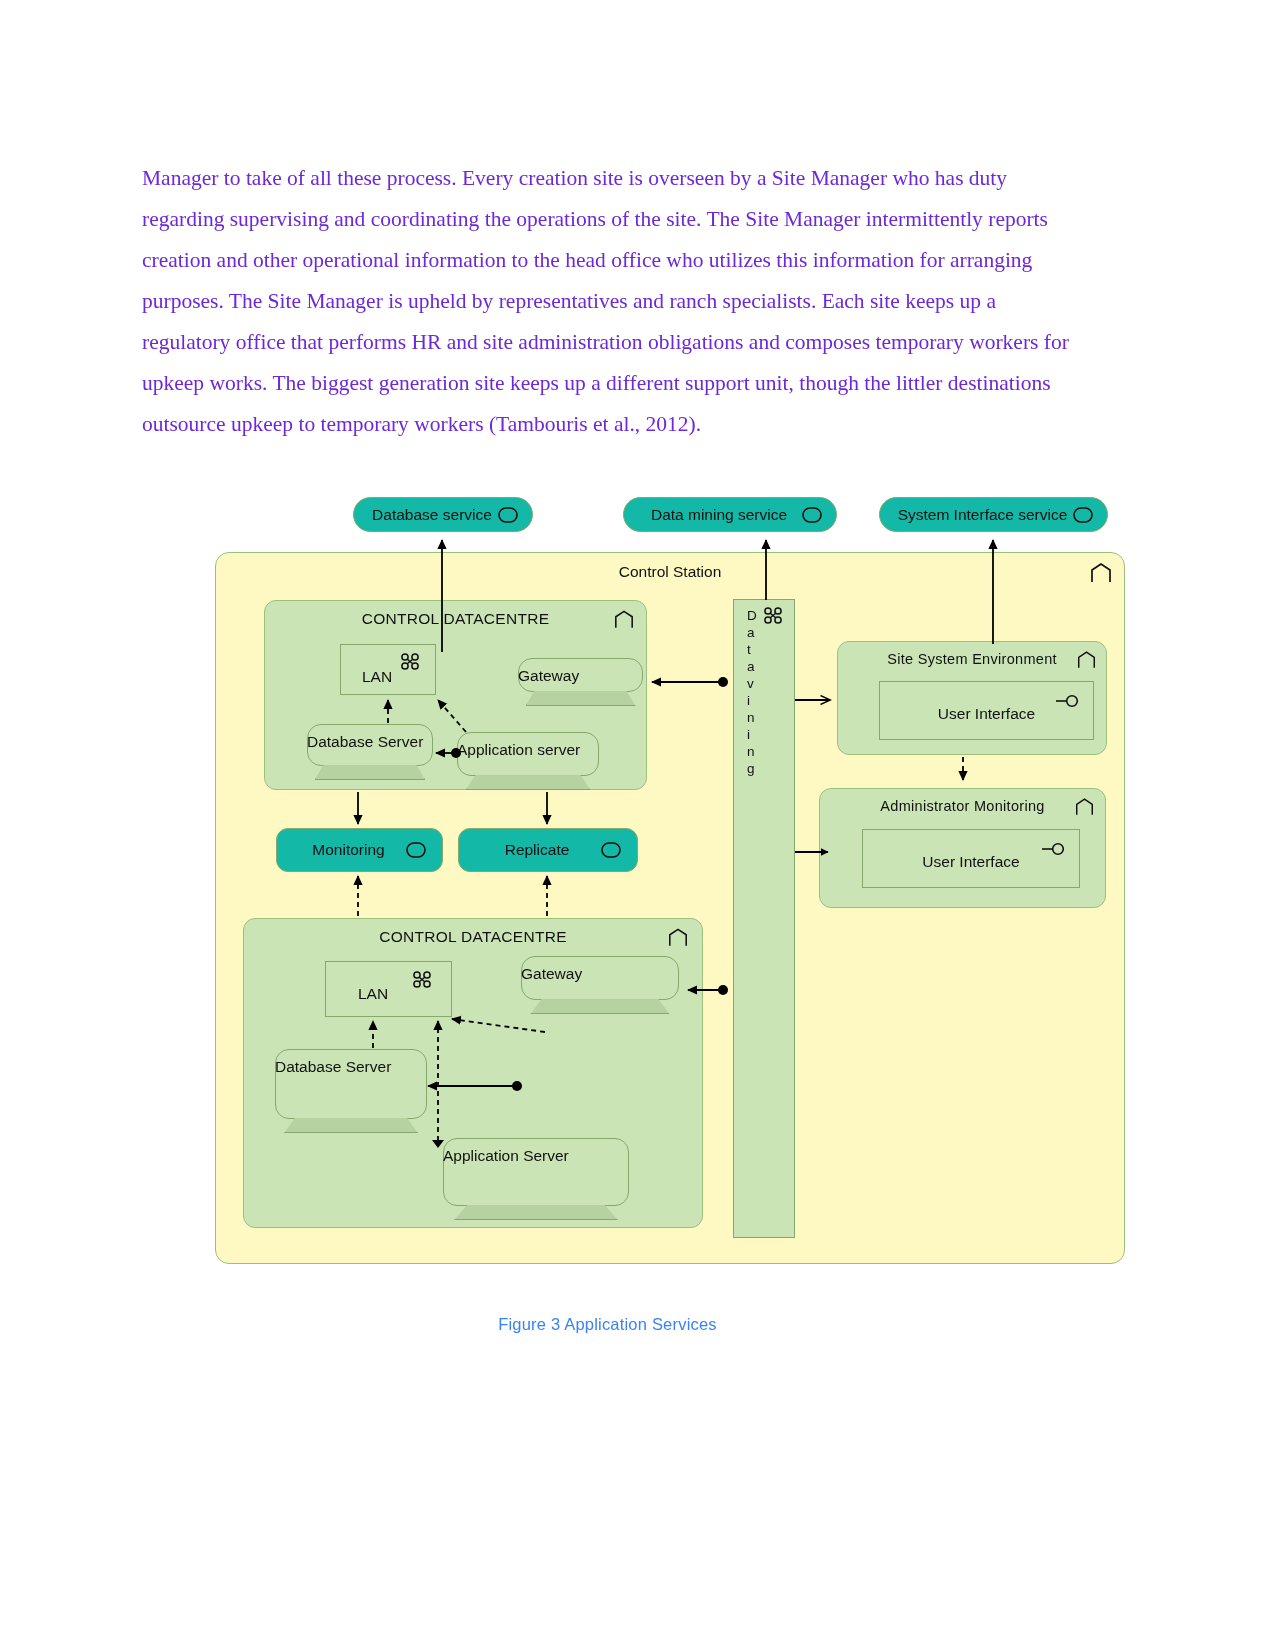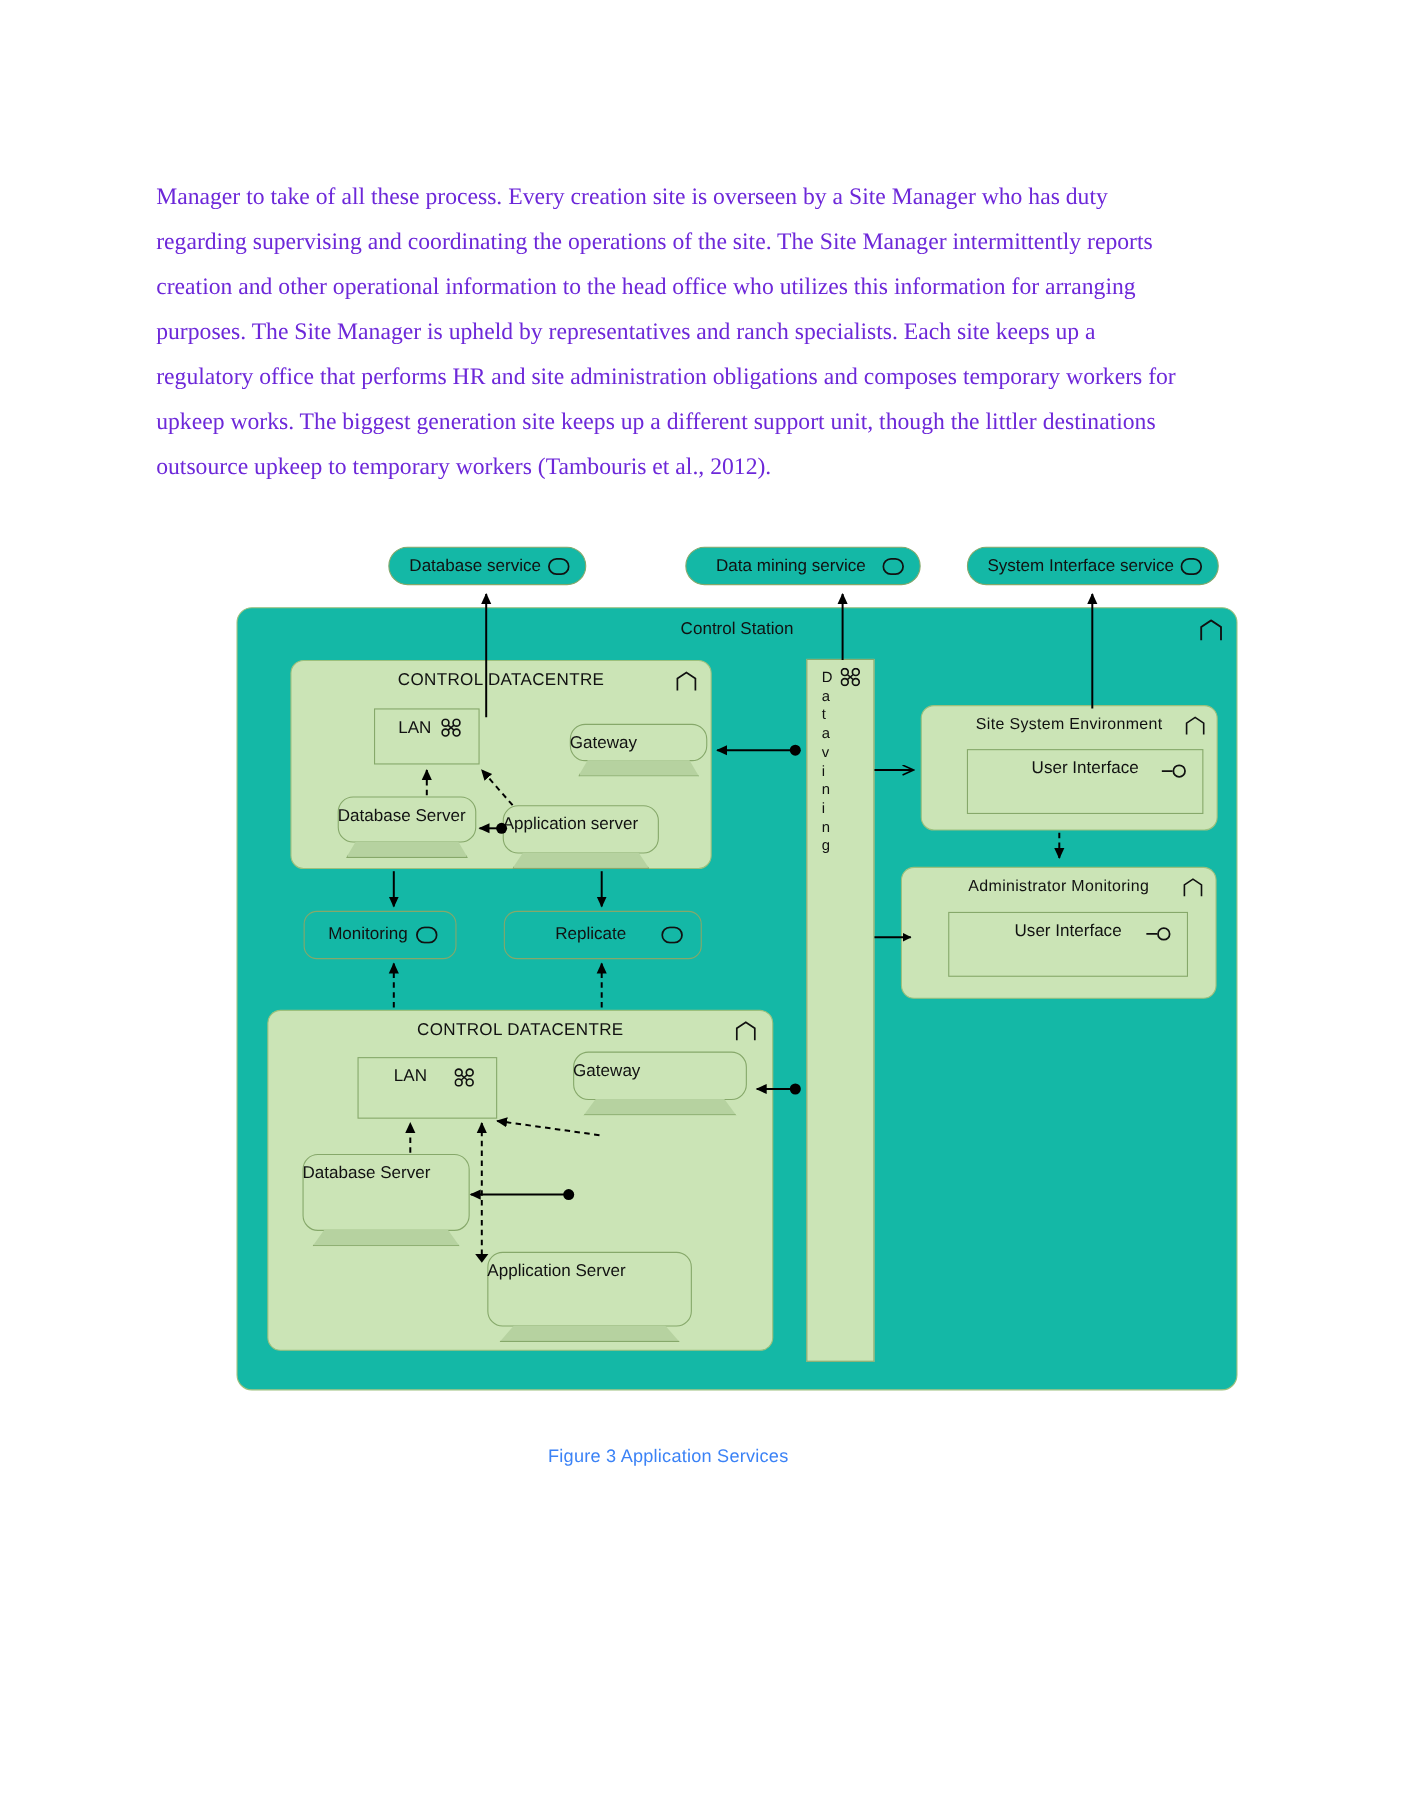--- a/index.html
+++ b/index.html
@@ -43,21 +43,21 @@
   
   .d { position:absolute; }
   .lbl {
     font-family:"Liberation Sans", sans-serif;
     color:#111;
     white-space:nowrap;
   }
 
   
   .grouping {
-    background:#14b8a6;
+    background:#fef9c3;
     border:1px solid #9cc07c;
     border-radius:14px;
   }
   .grouping > .title {
     position:absolute;
     top:10px; left:0; width:100%;
     text-align:center;
     font-family:"Liberation Sans", sans-serif;
     font-size:15.5px;
     color:#111;
@@ -79,21 +79,21 @@
     letter-spacing:.3px;
   }
 
   
   .rect {
     background:#cbe4b6;
     border:1px solid #86a86a;
   }
   .rect > .title {
     position:absolute;
-    top:8px; left:0; width:100%;
+    top:23px; left:0; width:100%;
     text-align:center;
     font-family:"Liberation Sans", sans-serif;
     font-size:15.5px;
     color:#111;
   }
 
   
   .device { }
   .device .body {
     position:absolute; left:0; top:0; right:0;
@@ -228,21 +228,21 @@
     <div class="stand"></div>
     <div class="title">Database Server</div>
   </div>
 
   <div class="d device" style="left:457px; top:254px; width:142px; height:58px;">
     <div class="body"></div>
     <div class="stand"></div>
     <div class="title">Application server</div>
   </div>
 
-  <div class="d service" style="left:276px; top:350px; width:139px; height:44px; border-radius:12px;">
+  <div class="d service" style="left:276px; top:350px; width:167px; height:44px; border-radius:12px;">
     <div class="title lbl" style="top:21px;">Monitoring</div>
     <span class="icon" style="right:16px; top:13px;">
       <svg width="20" height="16" viewBox="0 0 20 16">
           <rect x="1" y="1" width="18" height="14" rx="7" fill="none" stroke="#111" stroke-width="1.6"></rect>
         </svg>
     </span>
   </div>
 
   <div class="d service" style="left:458px; top:350px; width:180px; height:44px; border-radius:12px;">
     <div class="title lbl" style="top:21px;">Replicate</div>

